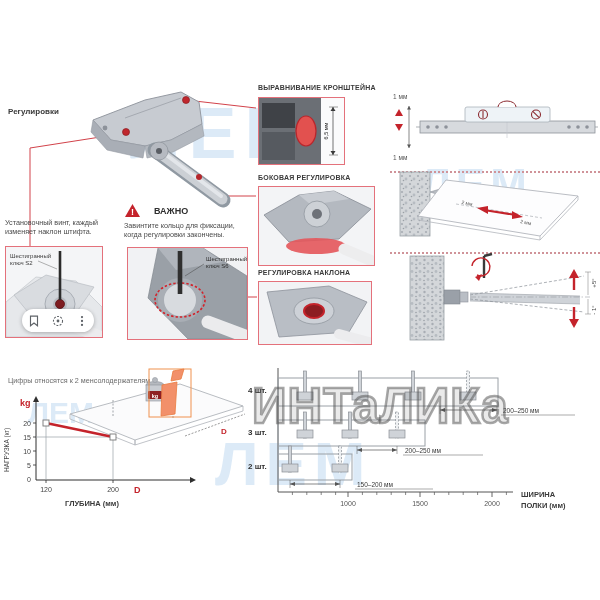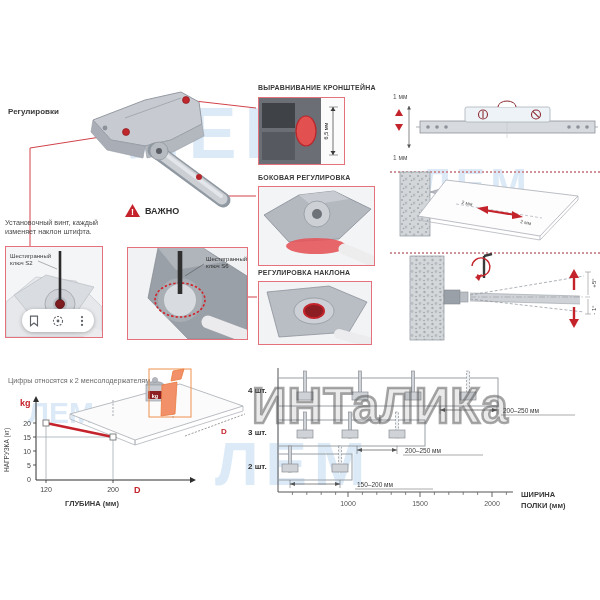--- a/index.html
+++ b/index.html
@@ -12,21 +12,21 @@
   .sub-text{font-size:7.2px;color:#6a6a6a;}
   .photo{border:1px solid #e4717b;background:#f3f4f6;box-sizing:border-box;}
   .dotted-sep{border-top:2px dotted #d09399;height:0;}
   .wm-blue{color:rgba(130,180,225,.28);font-weight:bold;z-index:0;white-space:nowrap;pointer-events:none;}
   .wm-brand{z-index:3;font-weight:bold;white-space:nowrap;pointer-events:none;
             color:rgba(85,85,85,.12);-webkit-text-stroke:2.5px rgba(80,80,80,.5);
             letter-spacing:1px;transform:scaleY(1.05);}
   .toolbar{display:flex;align-items:center;justify-content:space-around;
            background:#fff;border-radius:12px;box-shadow:0 1px 4px rgba(0,0,0,.28);z-index:4;}
   .warn-row{display:flex;align-items:center;gap:4px;}
-  .warn-title{font-size:9px;font-weight:bold;color:#2f2f2f;}
+  .warn-title{font-size:9px;font-weight:bold;color:#2f2f2f;margin-left:9px;}
   svg{display:block;}
   svg text{font-family:"Liberation Sans",sans-serif;}
   .z1{z-index:1;}
 </style>
 </head>
 <body>
 
 <div class="stage">
 
   <div class="abs wm-blue" style="left:130px;top:92px;font-size:72px;letter-spacing:8px;">ЛЕМ</div>
@@ -92,20 +92,21 @@
     </svg>
   </div>
 
   <div class="abs warn-row z1" style="left:124px;top:203px;">
     <svg width="17" height="15" viewBox="0 0 17 15">
       <path d="M8.5,1 L16,14 L1,14 Z" fill="#c4232b"></path>
       <text x="8.5" y="12.2" font-size="9" font-weight="bold" fill="#fff" text-anchor="middle">!</text>
     </svg>
     <span class="warn-title">ВАЖНО</span>
   </div>
+  <div class="abs body-text z1" style="left:124px;top:221px;width:126px;">Завинтите кольцо для фиксации, когда регулировки закончены.</div>
 
   <div class="abs photo z1" style="left:127px;top:247px;width:121px;height:93px;">
     <svg width="119" height="91" viewBox="0 0 119 91">
       <rect width="119" height="91" fill="#f1f2f4"></rect>
       <path d="M30,0 L75,0 L119,28 L119,91 L60,91 L20,50 Z" fill="#9aa0a7" stroke="#82888f" stroke-width=".7"></path>
       <path d="M30,0 L75,0 L95,14 L48,22 Z" fill="#b0b5bc"></path>
       <circle cx="52" cy="52" r="19" fill="#d8dbdf" stroke="#a9aeb5" stroke-width="6"></circle>
       <ellipse cx="52" cy="52" rx="25" ry="17" fill="none" stroke="#d2232b" stroke-width="1.6" stroke-dasharray="2.4,2"></ellipse>
       <line x1="52" y1="3" x2="52" y2="46" stroke="#2f2f2f" stroke-width="4.6"></line>
       <line x1="80" y1="74" x2="117" y2="88" stroke="#ebebed" stroke-width="13" stroke-linecap="round"></line>

